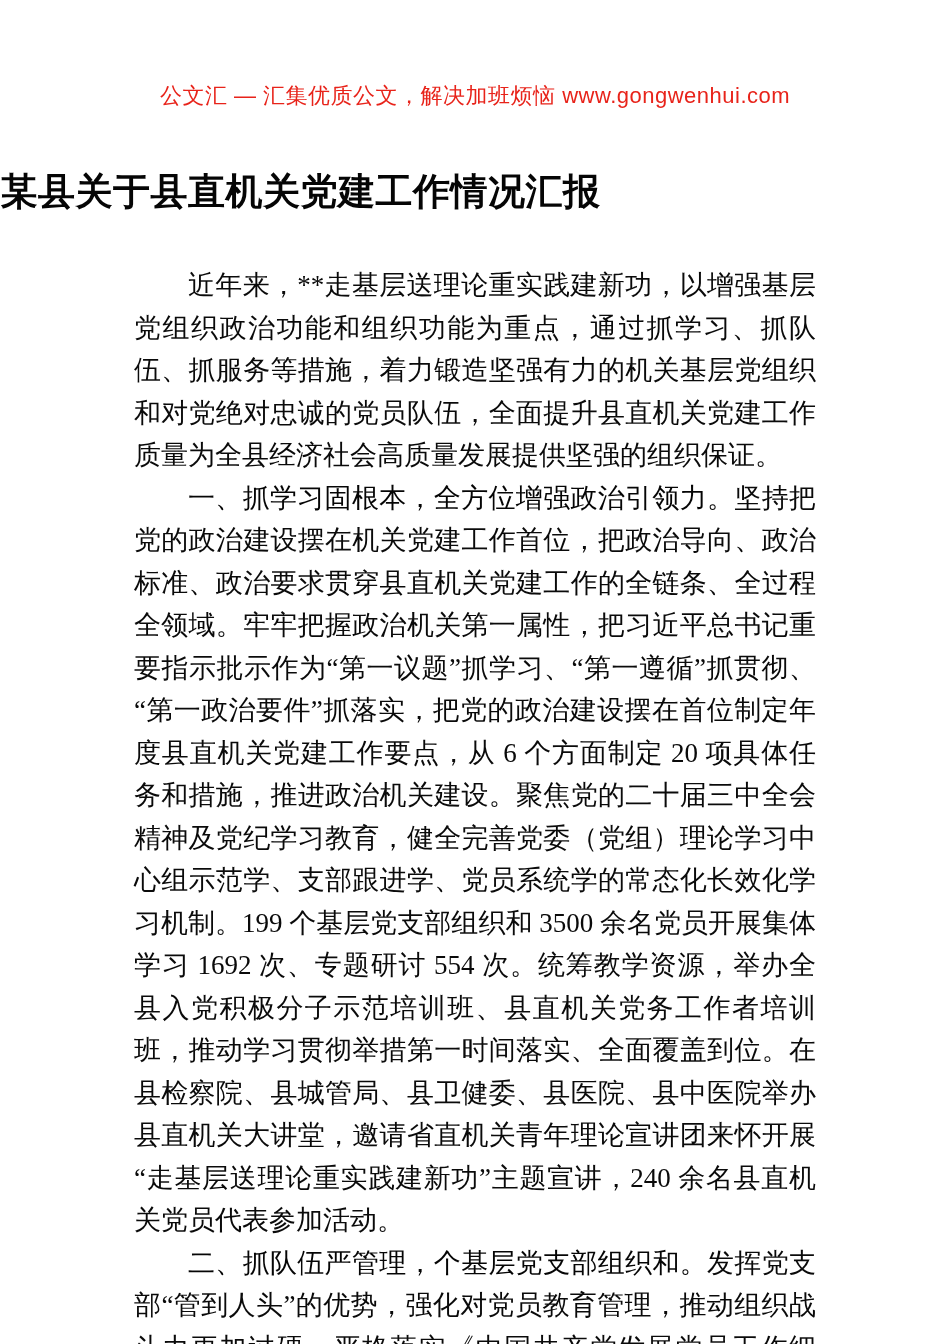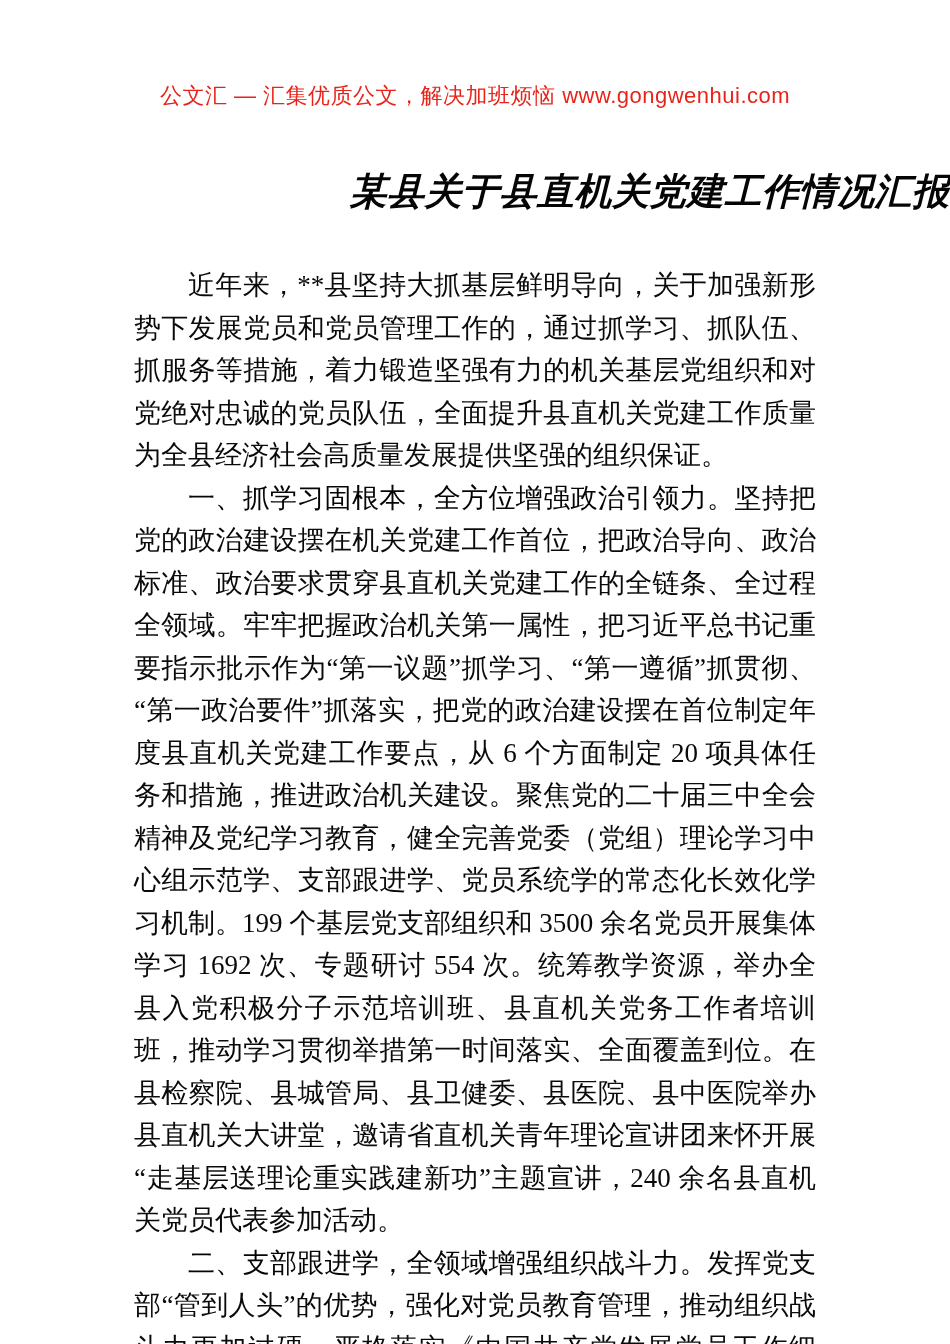--- a/index.html
+++ b/index.html
@@ -22,28 +22,27 @@
     text-align: center;
     font-family: "Liberation Sans", "DejaVu Sans", sans-serif;
     font-size: 22px;
     line-height: 28px;
     color: #e8231a;
     letter-spacing: 0.5px;
     white-space: nowrap;
   }
   .doc-title {
     margin-top: 58px;
-    text-align: right;
+    text-align: left;
     font-family: "Liberation Sans", "DejaVu Sans", sans-serif;
     font-weight: 700;
     font-size: 37px;
     line-height: 48px;
     color: #050505;
     letter-spacing: 0.5px;
-    font-style: italic;
   }
   .doc-body {
     width: 682px;
     margin: 48px auto 0 auto;
     font-size: 27px;
     line-height: 42.5px;
     text-align: justify;
     color: #0a0a0a;
   }
   .doc-body p.para {
@@ -59,17 +58,17 @@
 </style>
 </head>
 <body>
 
 <div class="page">
   <div class="watermark">公文汇 — 汇集优质公文，解决加班烦恼 www.gongwenhui.com</div>
 
   <h1 class="doc-title">某县关于县直机关党建工作情况汇报</h1>
 
   <div class="doc-body">
-      <p class="para"><span>近年来，**县坚持大抓基层鲜明导向，关于加强新形势下发展党员和党员管理工作的，通过抓学习、抓队伍、抓服务等措施，着力锻造坚强有力的机关基层党组织和对党绝对忠诚的党员队伍，全面提升县直机关党建工作质量为全县经济社会高质量发展提供坚强的组织保证。</span></p>
+      <p class="para"><span>近年来，**走基层送理论重实践建新功，以增强基层党组织政治功能和组织功能为重点，通过抓学习、抓队伍、抓服务等措施，着力锻造坚强有力的机关基层党组织和对党绝对忠诚的党员队伍，全面提升县直机关党建工作质量为全县经济社会高质量发展提供坚强的组织保证。</span></p>
       <p class="para"><b>一、抓学习固根本，全方位增强政治引领力。</b><span>坚持把党的政治建设摆在机关党建工作首位，把政治导向、政治标准、政治要求贯穿县直机关党建工作的全链条、全过程全领域。牢牢把握政治机关第一属性，把习近平总书记重要指示批示作为“第一议题”抓学习、“第一遵循”抓贯彻、“第一政治要件”抓落实，把党的政治建设摆在首位制定年度县直机关党建工作要点，从 6 个方面制定 20 项具体任务和措施，推进政治机关建设。聚焦党的二十届三中全会精神及党纪学习教育，健全完善党委（党组）理论学习中心组示范学、支部跟进学、党员系统学的常态化长效化学习机制。199 个基层党支部组织和 3500 余名党员开展集体学习 1692 次、专题研讨 554 次。统筹教学资源，举办全县入党积极分子示范培训班、县直机关党务工作者培训班，推动学习贯彻举措第一时间落实、全面覆盖到位。在县检察院、县城管局、县卫健委、县医院、县中医院举办县直机关大讲堂，邀请省直机关青年理论宣讲团来怀开展“走基层送理论重实践建新功”主题宣讲，240 余名县直机关党员代表参加活动。</span></p>
-      <p class="para"><b>二、支部跟进学，全领域增强组织战斗力。</b><span>发挥党支部“管到人头”的优势，强化对党员教育管理，推动组织战斗力更加过硬。严格落实《中国共产党发展党员工作细则》和《关于加强新形势下发展党员和党员管理工作的</span></p>
+      <p class="para"><b>二、抓队伍严管理，个基层党支部组织和。</b><span>发挥党支部“管到人头”的优势，强化对党员教育管理，推动组织战斗力更加过硬。严格落实《中国共产党发展党员工作细则》和《关于加强新形势下发展党员和党员管理工作的</span></p>
     </div>
 </div>
 
 </body></html>

